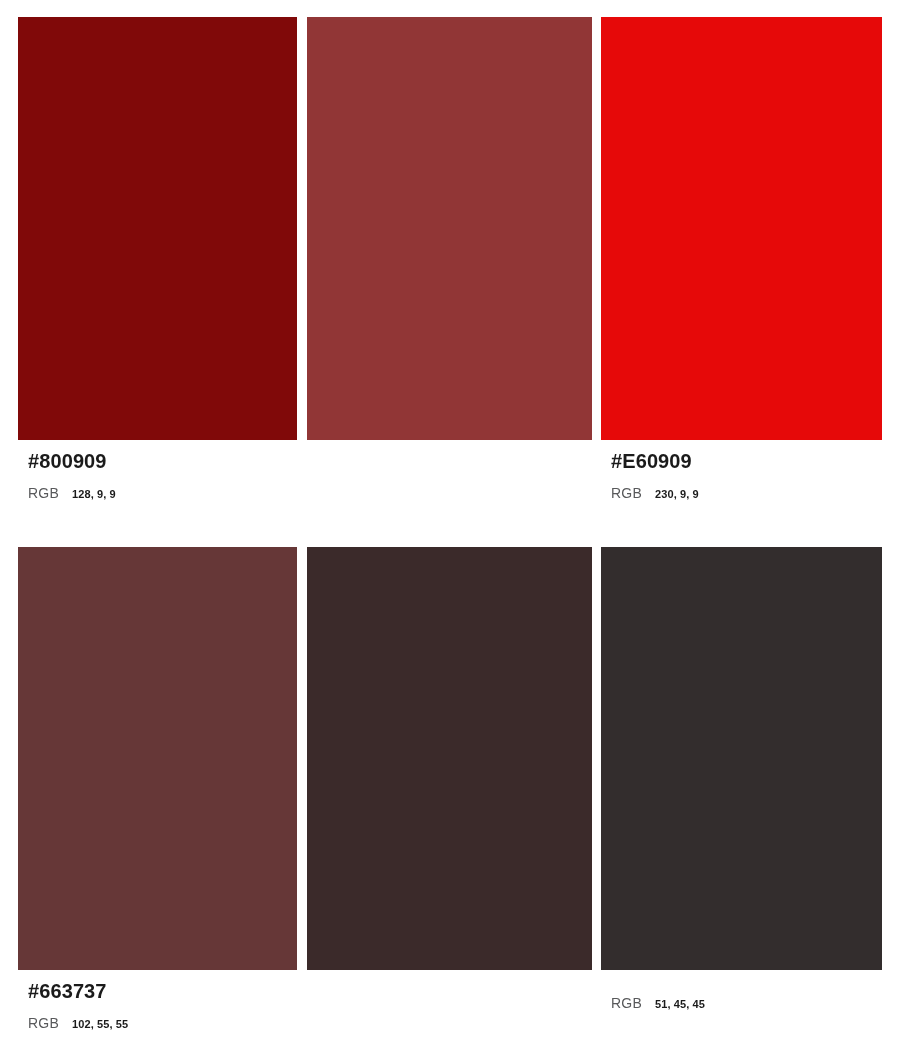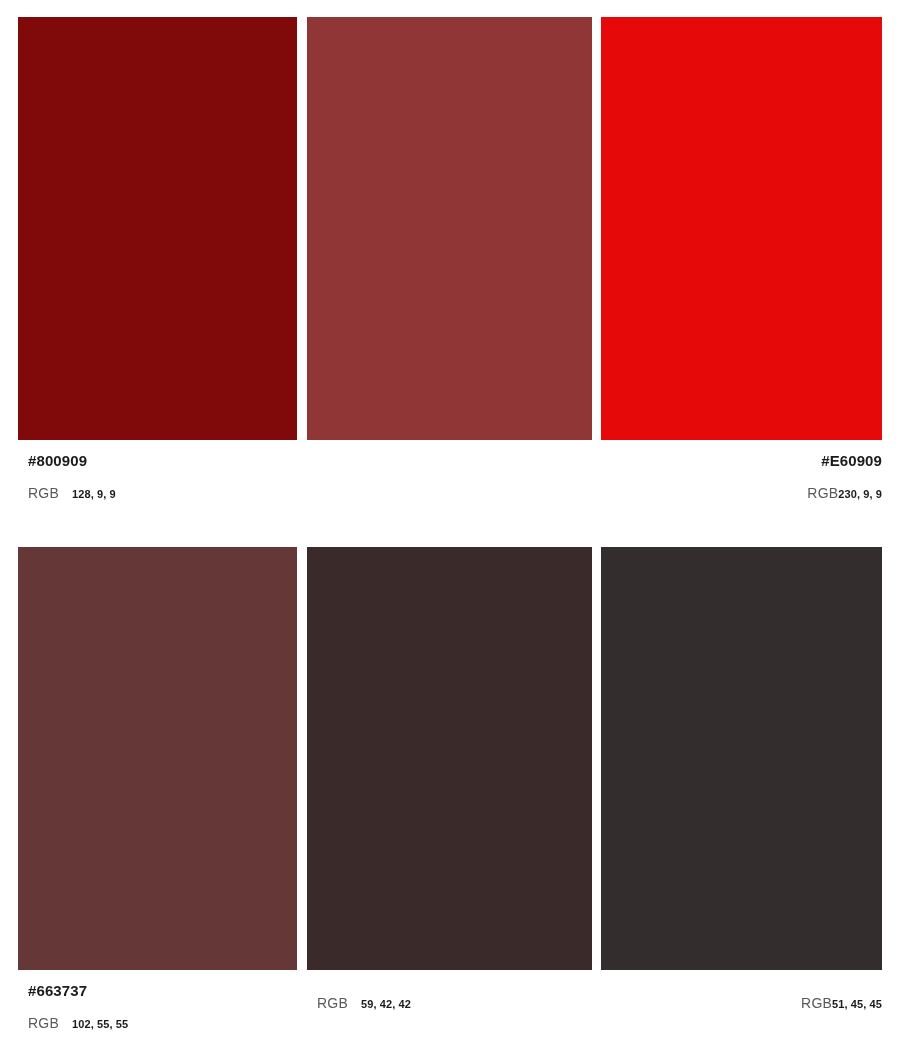--- a/index.html
+++ b/index.html
@@ -36,37 +36,37 @@
   .palette-row.row-1 { top: 547px; }
 
   .swatch-card {
     position: relative;
     box-sizing: border-box;
   }
 
   
   .swatch-card.col-0 { width: 279px; margin-left: 18px; }
   .swatch-card.col-1 { width: 285px; margin-left: 10px; }
-  .swatch-card.col-2 { width: 281px; margin-left:  9px; text-align: right; }
+  .swatch-card.col-2 { width: 281px; margin-left:  9px; }
 
   .swatch-chip {
     display: block;
     width: 100%;
     height: 423px;
     background-color: #cccccc;
   }
 
   .swatch-info {
     padding-left: 10px;
     padding-top: 11px;
   }
 
   .swatch-hex {
     display: block;
-    font-size: 15px;
+    font-size: 20px;
     font-weight: 600;
     letter-spacing: 0.1px;
     color: #1b1b1b;
     line-height: 20px;
     white-space: nowrap;
   }
 
   .swatch-rgb-row {
     display: block;
     margin-top: 15px;
@@ -136,23 +136,20 @@
         <span class="swatch-hex">#663737</span>
         <span class="swatch-rgb-row">
           <span class="swatch-rgb-label">RGB</span><span class="swatch-rgb-value">102, 55, 55</span>
         </span>
       </div>
     </div>
 
     <div class="swatch-card col-1">
       <div class="swatch-chip" style="background-color: rgb(59, 42, 42);"></div>
       <div class="swatch-info">
-        <span class="swatch-rgb-row">
-          <span class="swatch-rgb-label">RGB</span><span class="swatch-rgb-value">59, 42, 42</span>
-        </span>
       </div>
     </div>
 
     <div class="swatch-card col-2">
       <div class="swatch-chip" style="background-color: rgb(51, 45, 45);"></div>
       <div class="swatch-info">
         <span class="swatch-rgb-row">
           <span class="swatch-rgb-label">RGB</span><span class="swatch-rgb-value">51, 45, 45</span>
         </span>
       </div>

